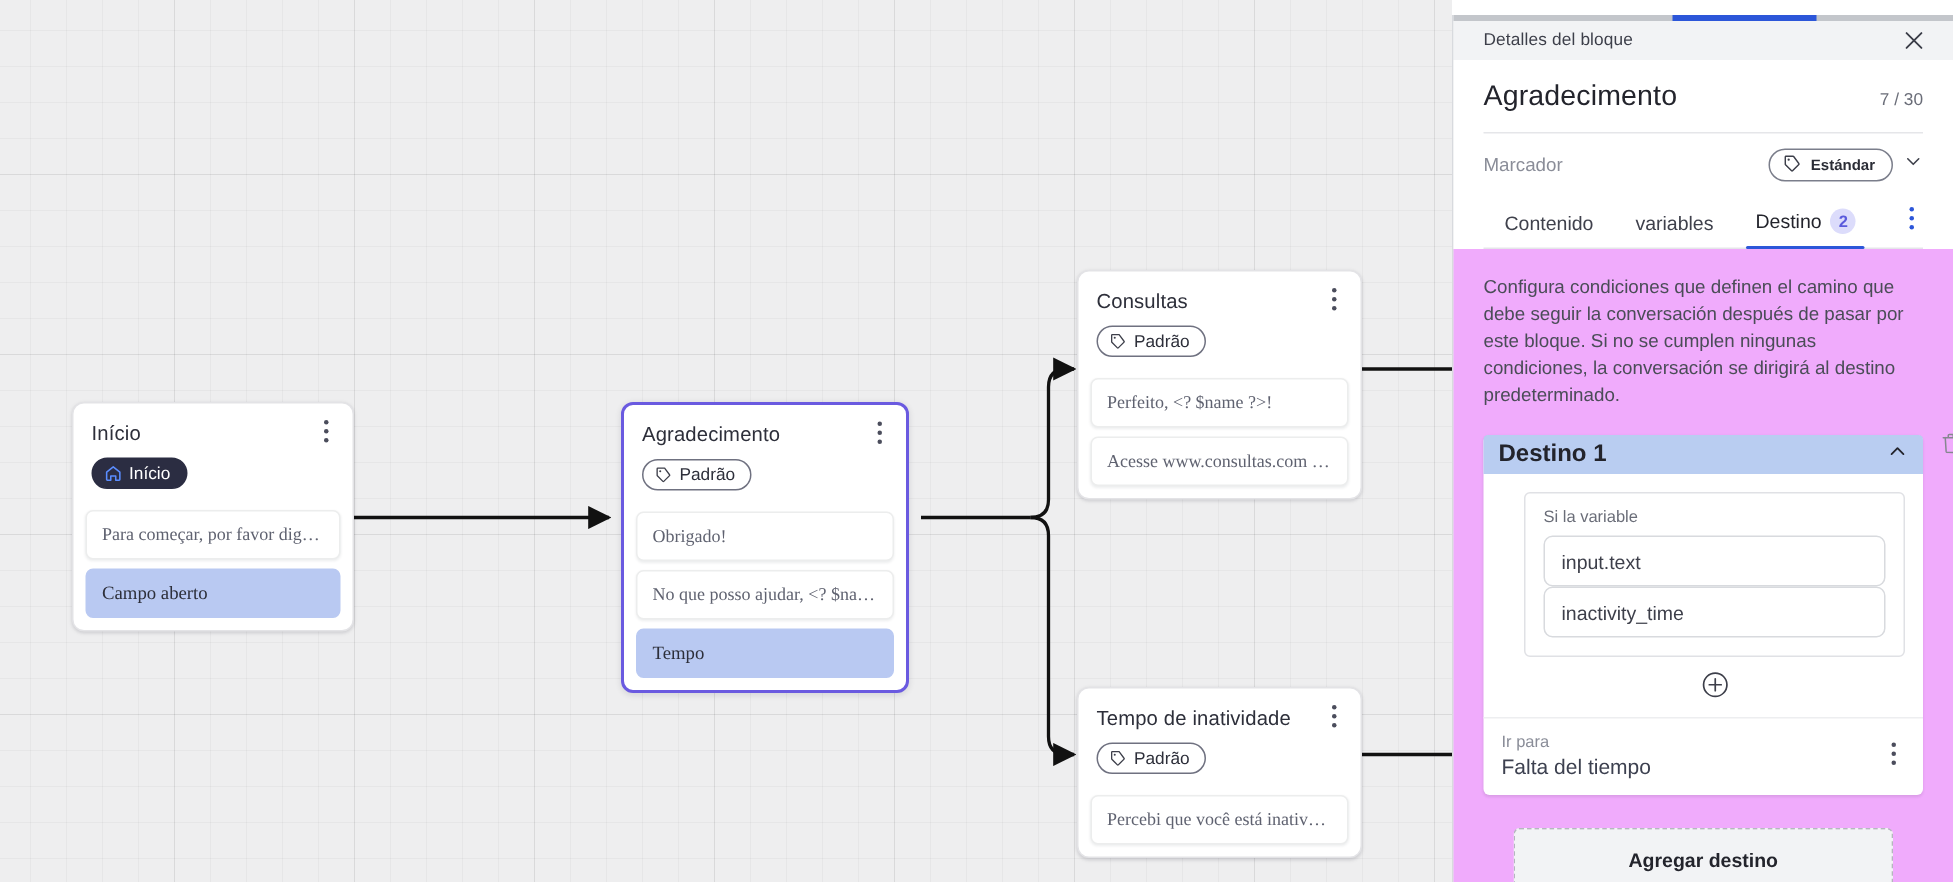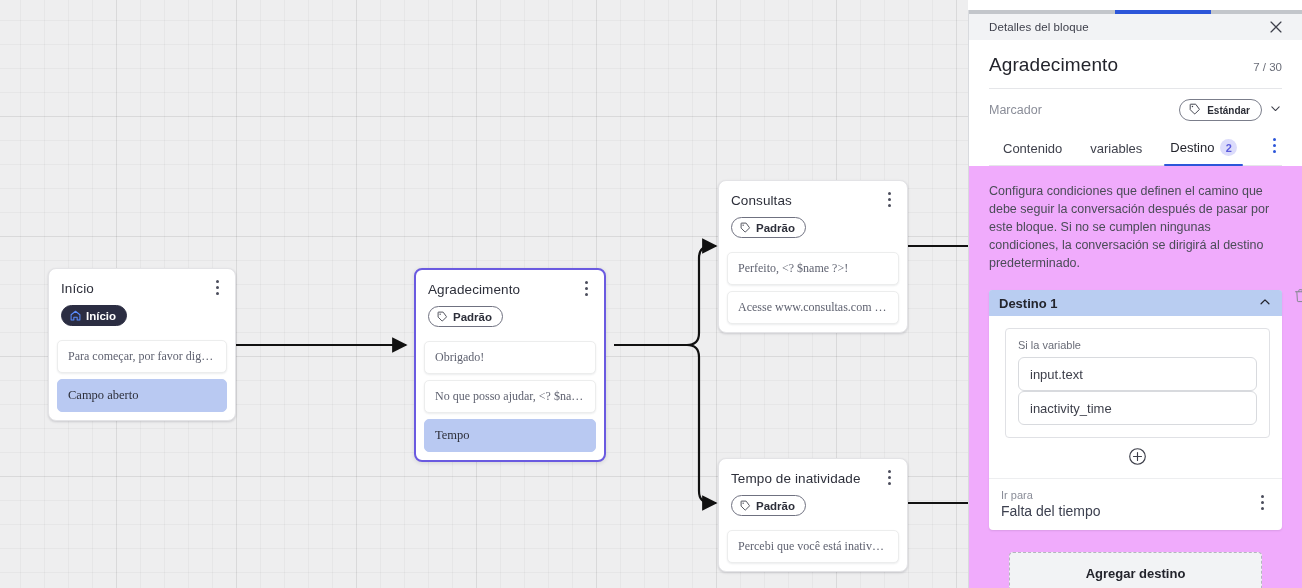--- a/index.html
+++ b/index.html
@@ -54,21 +54,21 @@
     display: block; width: 3px; height: 3px; border-radius: 50%;
     background: #4b4d5c; margin: 0 auto 3px auto;
   }
   .kebab i:last-child { margin-bottom: 0; }
 
   .tag {
     display: inline-flex; align-items: center; gap: 5px;
     margin-top: 8px;
     height: 21px; padding: 0 10px 0 8px;
     border: 1px solid #6f7180; border-radius: 11px;
-    font-size: 11.5px; color: #2d2f3a; font-weight: 700;
+    font-size: 11.5px; color: #2d2f3a; font-weight: 400;
     background: transparent;
   }
   .tag.start {
     background: #2b2d42; border-color: #2b2d42; color: #ffffff;
   }
   .tag svg { display:block; }
 
   .node-body { padding: 0 8px; }
   .msg {
     margin-top: 6px;
@@ -190,27 +190,27 @@
     background: #ffffff;
     box-shadow: 0 1px 2px rgba(16,24,40,0.10);
     position: relative;
   }
   .dest-head {
     height: 26px; background: #b9cdf1;
     border-radius: 3px 3px 0 0;
     display: flex; align-items: center; justify-content: space-between;
     padding: 0 10px; cursor: pointer;
   }
-  .dest-head span { font-size: 13px; color: #23242c; font-weight: 700; }
+  .dest-head span { font-size: 16px; color: #23242c; font-weight: 700; }
   .trash {
     position: absolute; right: -27px; top: -3px;
     width: 16px; height: 18px; cursor: pointer;
   }
 
-  .cond-wrap { padding: 12px 12px 10px 16px; }
+  .cond-wrap { padding: 12px 12px 10px 27px; }
   .cond-box {
     border: 1px solid #e0e1e5; border-radius: 4px;
     padding: 10px 12px 12px 12px; position: relative;
   }
   .cond-label { font-size: 11px; color: #6a6d78; margin-bottom: 6px; }
   .inp {
     height: 34px; border: 1px solid #d8dade; border-radius: 6px;
     background: #ffffff; display: flex; align-items: center;
     padding: 0 11px; font-size: 13px; color: #3d3f4a;
   }

